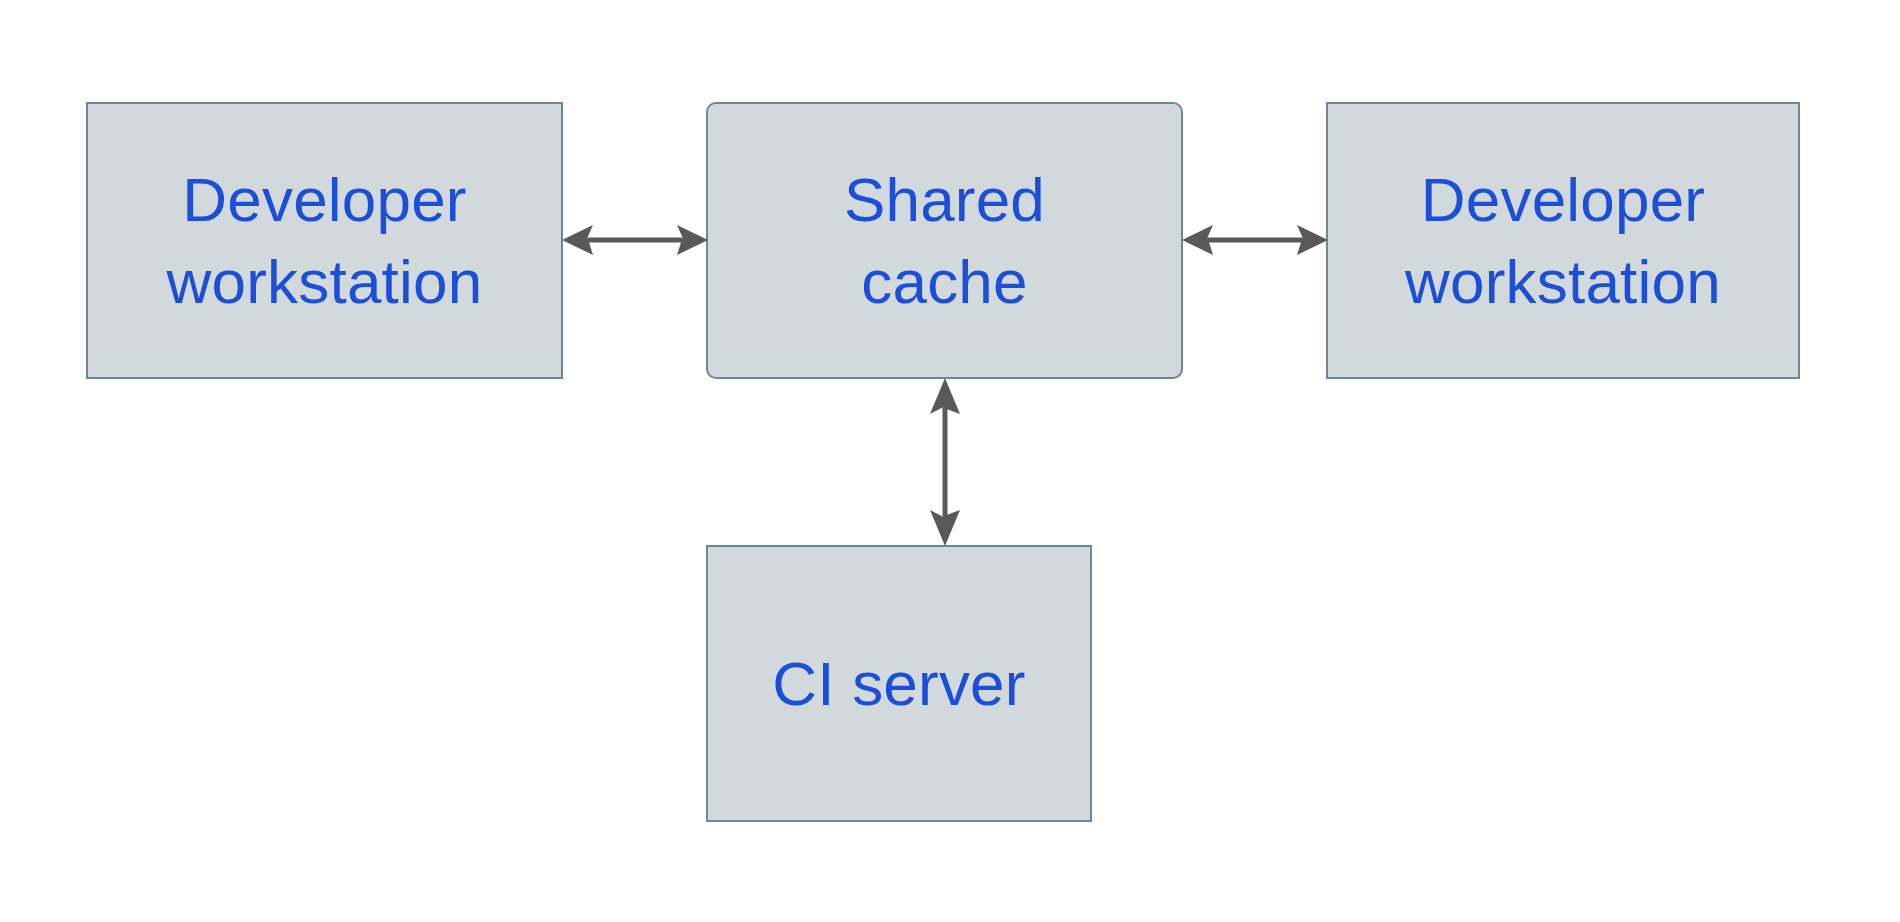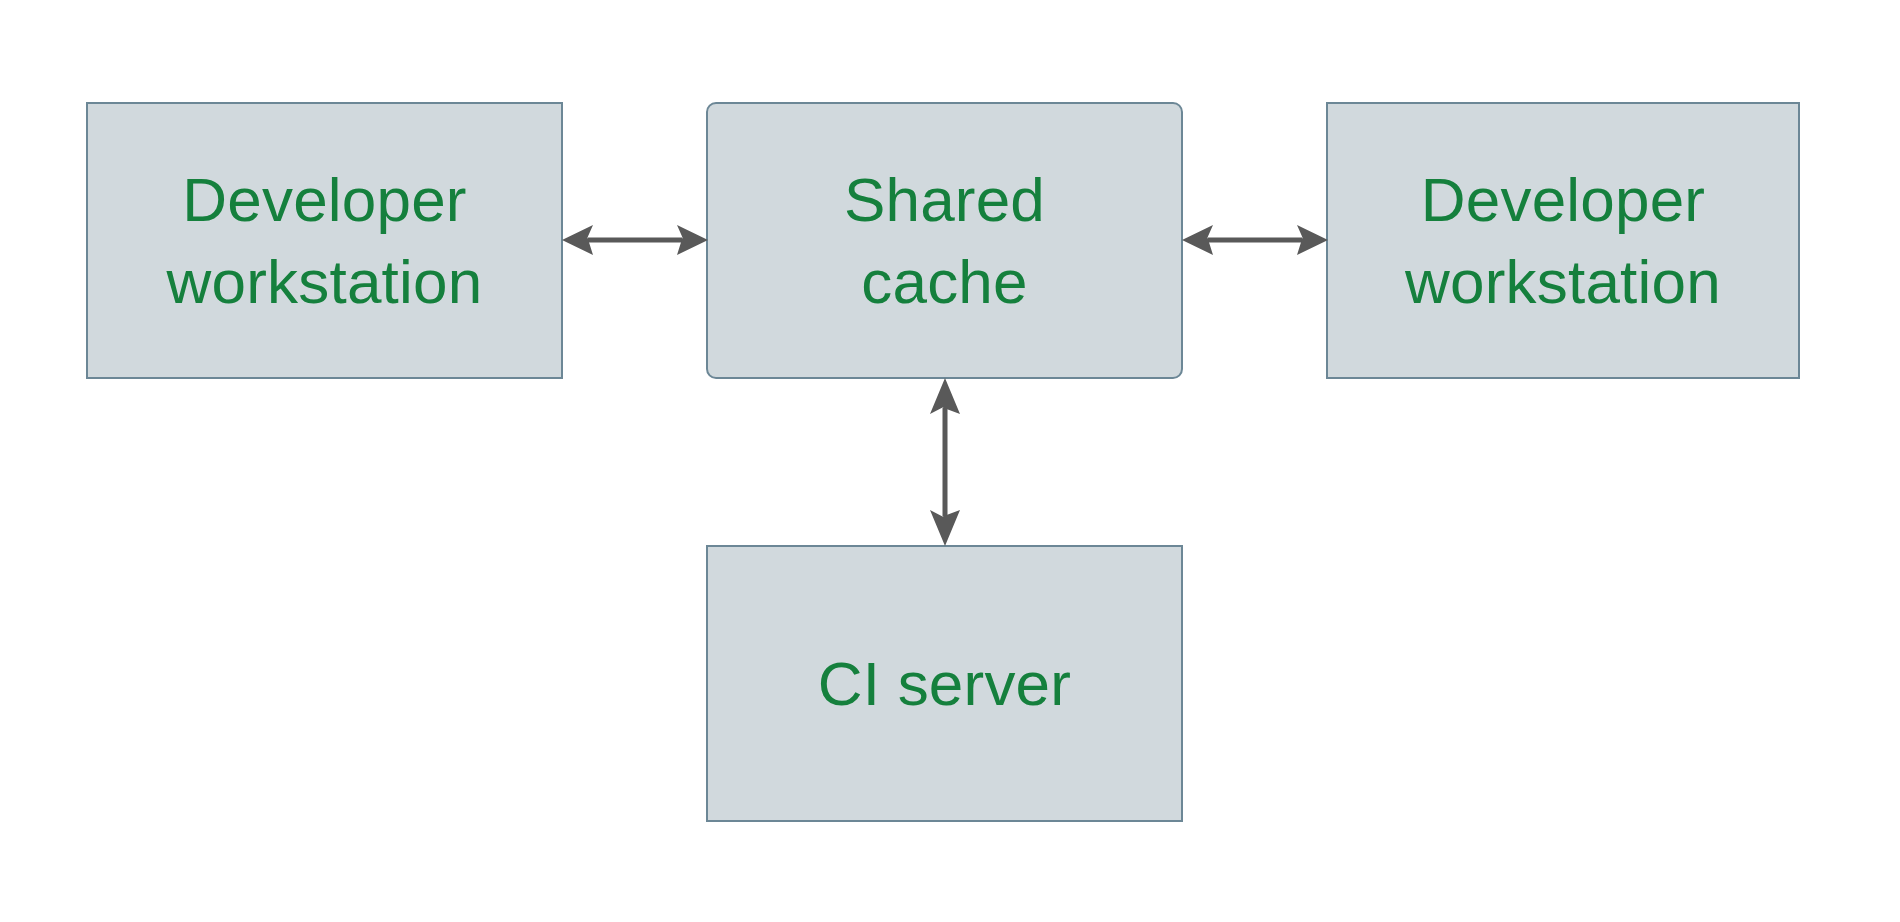--- a/index.html
+++ b/index.html
@@ -27,31 +27,31 @@
     border: 2px solid #6c8796;
     display: flex;
     align-items: center;
     justify-content: center;
     text-align: center;
   }
   .node-label {
     font-family: "Liberation Sans", sans-serif;
     font-size: 62px;
     line-height: 1.32;
-    color: #15803d;
+    color: #1d4ed8;
     font-weight: 400;
     letter-spacing: 0.2px;
     white-space: pre-line;
     padding: 0 6px;
   }
   
   #node-dev-left   { left: 86px;   top: 102px; width: 477px; height: 277px; }
   #node-shared     { left: 706px;  top: 102px; width: 477px; height: 277px; border-radius: 10px; }
   #node-dev-right  { left: 1326px; top: 102px; width: 474px; height: 277px; }
-  #node-ci         { left: 706px;  top: 545px; width: 477px; height: 277px; }
+  #node-ci         { left: 706px;  top: 545px; width: 386px; height: 277px; }
 
   .connector {
     position: absolute;
     overflow: visible;
   }
   #edge-left-shared  { left: 560px; top: 212px; width: 150px; height: 56px; }
   #edge-shared-right { left: 1180px; top: 212px; width: 150px; height: 56px; }
   #edge-shared-ci    { left: 917px; top: 376px; width: 56px; height: 172px; }
 </style>
 </head>

